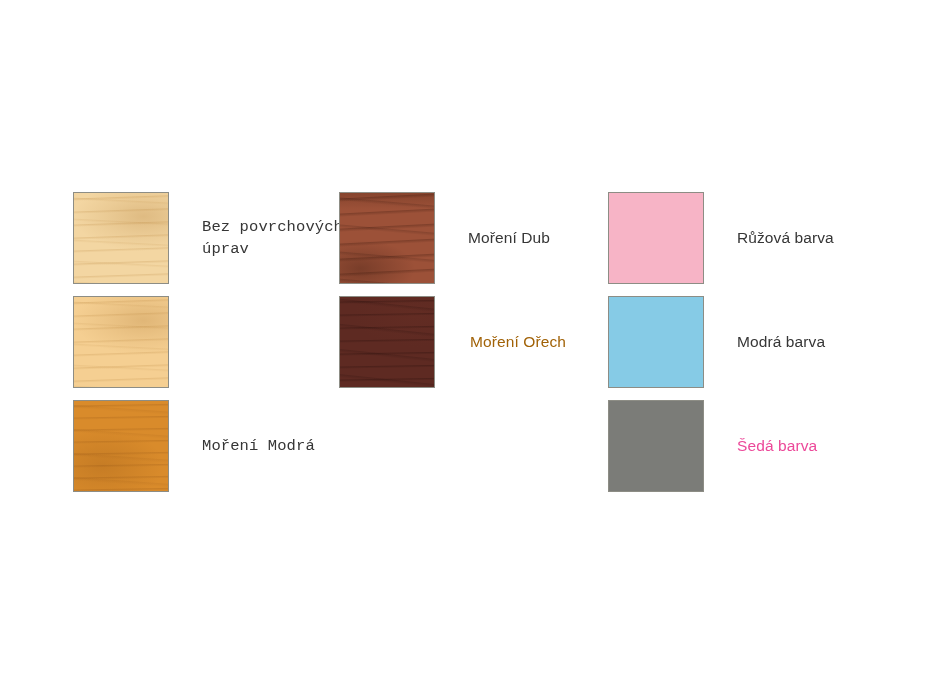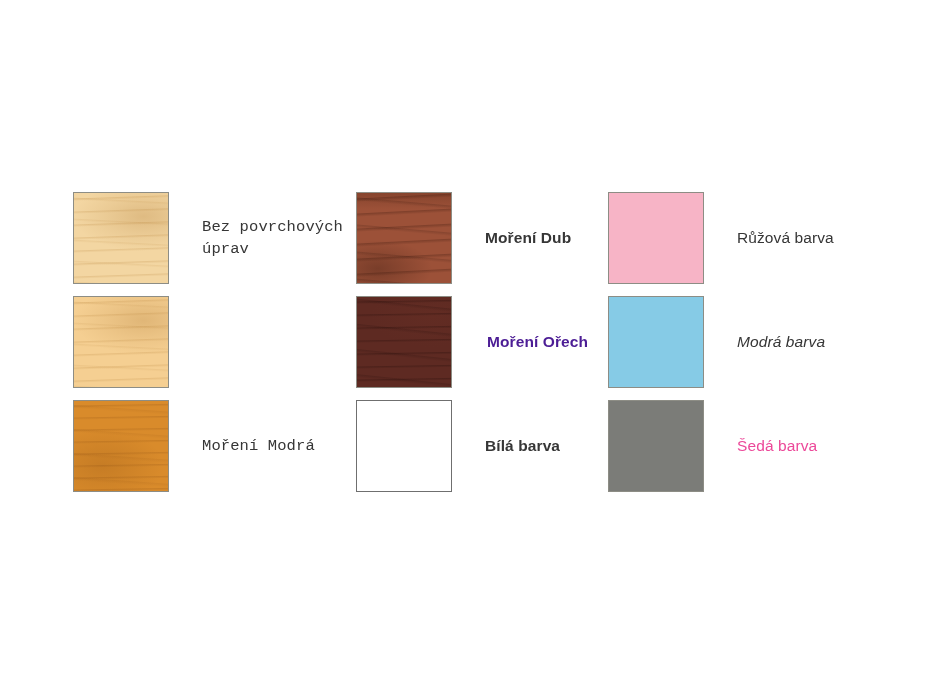--- a/index.html
+++ b/index.html
@@ -22,21 +22,21 @@
     background: #ffffff;
   }
 
   
   .swatch-column {
     position: absolute;
     top: 192px;
     width: 300px;
   }
   .col-1 { left: 73px; font-family: Liberation Mono, monospace; }
-  .col-2 { left: 356px; font-weight: bold; }
+  .col-2 { left: 339px; }
   .col-3 { left: 608px; }
 
   .swatch-row {
     display: flex;
     align-items: center;
     height: 92px;
     margin-bottom: 12px;
   }
   .swatch-row:last-child { margin-bottom: 0; }
 
@@ -194,40 +194,36 @@
       <div class="swatch-chip" style="background-color: rgb(156, 81, 56); border-color: rgb(141, 141, 133);">
         <div class="grain grain-oak"></div>
       </div>
       <div class="swatch-label" style="color: rgb(54, 54, 54);">Moření Dub</div>
     </div>
 
     <div class="swatch-row">
       <div class="swatch-chip" style="background-color: rgb(94, 42, 34); border-color: rgb(141, 141, 133);">
         <div class="grain grain-walnut"></div>
       </div>
-      <div class="swatch-label" style="color: #4c1d95; margin-left: 35px;">Moření Ořech</div>
-    </div>
-
-    <div class="swatch-row">
-      <div class="swatch-chip chip-white" style="background-color: rgb(255, 255, 255); border-color: rgb(111, 111, 111);"></div>
-      <div class="swatch-label" style="color: rgb(54, 54, 54);">Bílá barva</div>
-    </div>
+      <div class="swatch-label" style="color: #a16207; margin-left: 35px;">Moření Ořech</div>
+    </div>
+
 
   </div>
 
   <div class="swatch-column col-3">
 
     <div class="swatch-row">
       <div class="swatch-chip chip-plain" style="background-color: rgb(247, 180, 198); border-color: rgb(141, 141, 133);"></div>
       <div class="swatch-label" style="color: rgb(54, 54, 54);">Růžová barva</div>
     </div>
 
     <div class="swatch-row">
       <div class="swatch-chip chip-plain" style="background-color: rgb(134, 203, 230); border-color: rgb(141, 141, 133);"></div>
-      <div class="swatch-label" style="color: rgb(54, 54, 54); font-style: italic;">Modrá barva</div>
+      <div class="swatch-label" style="color: rgb(54, 54, 54);">Modrá barva</div>
     </div>
 
     <div class="swatch-row">
       <div class="swatch-chip chip-plain" style="background-color: rgb(123, 124, 120); border-color: rgb(141, 141, 133);"></div>
       <div class="swatch-label" style="color: #ec4899;">Šedá barva</div>
     </div>
 
   </div>
 
 </div>

